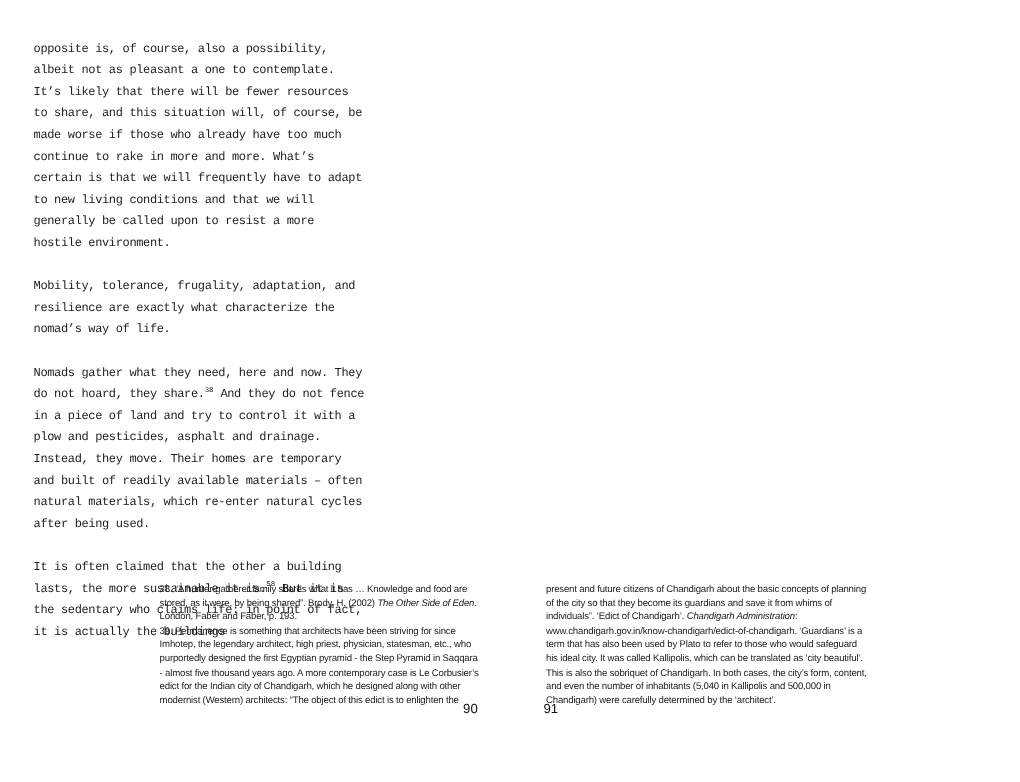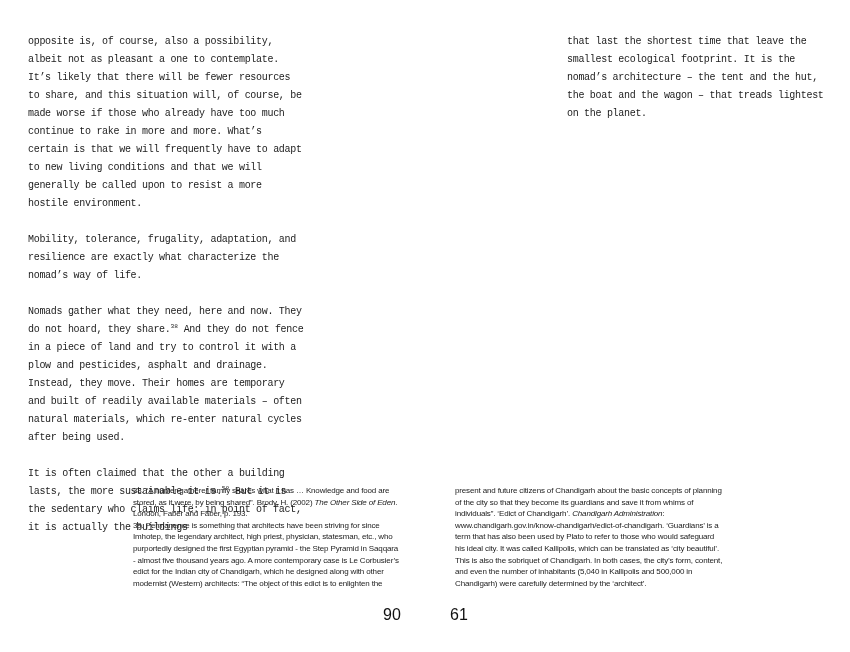--- a/index.html
+++ b/index.html
@@ -56,52 +56,51 @@
     left: 133px;
     width: 267px;
   }
   .fn-col-right {
     left: 455px;
     width: 269px;
   }
   em { font-style: italic; }
   .pagenum {
     position: absolute;
-    top: 608px;
+    top: 584px;
     width: 22px;
     text-align: center;
-    font-size: 16px;
+    font-size: 11px;
     line-height: 14px;
     color: #111;
   }
   .pagenum-left { left: 381px; }
   .pagenum-right { left: 448px; }
 </style>
 </head>
 <body>
 
 <div class="spread">
 
   <div class="body-col body-col-left">
       <p><span>opposite is, of course, also a possibility, albeit not as pleasant a one to contemplate. It’s likely that there will be fewer resources to share, and this situation will, of course, be made worse if those who already have too much continue to rake in more and more. What’s certain is that we will frequently have to adapt to new living conditions and that we will generally be called upon to resist a more hostile environment.</span></p>
       <p><span>Mobility, tolerance, frugality, adaptation, and resilience are exactly what characterize the nomad’s way of life.</span></p>
       <p><span>Nomads gather what they need, here and now. They do not hoard, they share.</span><sup>38</sup><span> And they do not fence in a piece of land and try to control it with a plow and pesticides, asphalt and drainage. Instead, they move. Their homes are temporary and built of readily available materials – often natural materials, which re-enter natural cycles after being used.</span></p>
       <p><span>It is often claimed that the other a building lasts, the more sustainable it is.</span><sup>58</sup><span> But it is the sedentary who claims life: in point of fact, it is actually the buildings</span></p>
     </div>
 
   <div class="body-col body-col-right">
-      <p><span>that last the shortest time that leave the smallest ecological footprint. It is the nomad’s architecture – the tent and the hut, the boat and the wagon – that treads lightest on the planet.</span></p>
     </div>
 
   <div class="fn-col fn-col-left">
       <p><span>38. “A hunter-gatherer family shares what it has … Knowledge and food are stored, as it were, by being shared”. Brody, H. (2002) </span><em>The Other Side of Eden</em><span>. London, Faber and Faber, p. 193.</span></p>
       <p><span>39. Permanence is something that architects have been striving for since Imhotep, the legendary architect, high priest, physician, statesman, etc., who purportedly designed the first Egyptian pyramid - the Step Pyramid in Saqqara - almost five thousand years ago. A more contemporary case is Le Corbusier’s edict for the Indian city of Chandigarh, which he designed along with other modernist (Western) architects: “The object of this edict is to enlighten the</span></p>
     </div>
 
   <div class="fn-col fn-col-right">
       <p><span>present and future citizens of Chandigarh about the basic concepts of planning of the city so that they become its guardians and save it from whims of individuals”. ‘Edict of Chandigarh’. </span><em>Chandigarh Administration</em><span>: www.chandigarh.gov.in/know-chandigarh/edict-of-chandigarh. ‘Guardians’ is a term that has also been used by Plato to refer to those who would safeguard his ideal city. It was called Kallipolis, which can be translated as ‘city beautiful’. This is also the sobriquet of Chandigarh. In both cases, the city’s form, content, and even the number of inhabitants (5,040 in Kallipolis and 500,000 in Chandigarh) were carefully determined by the ‘architect’.</span></p>
     </div>
 
   <div class="pagenum pagenum-left">90</div>
 
-  <div class="pagenum pagenum-right">61</div>
+  <div class="pagenum pagenum-right">91</div>
 
 </div>
 
 </body></html>

